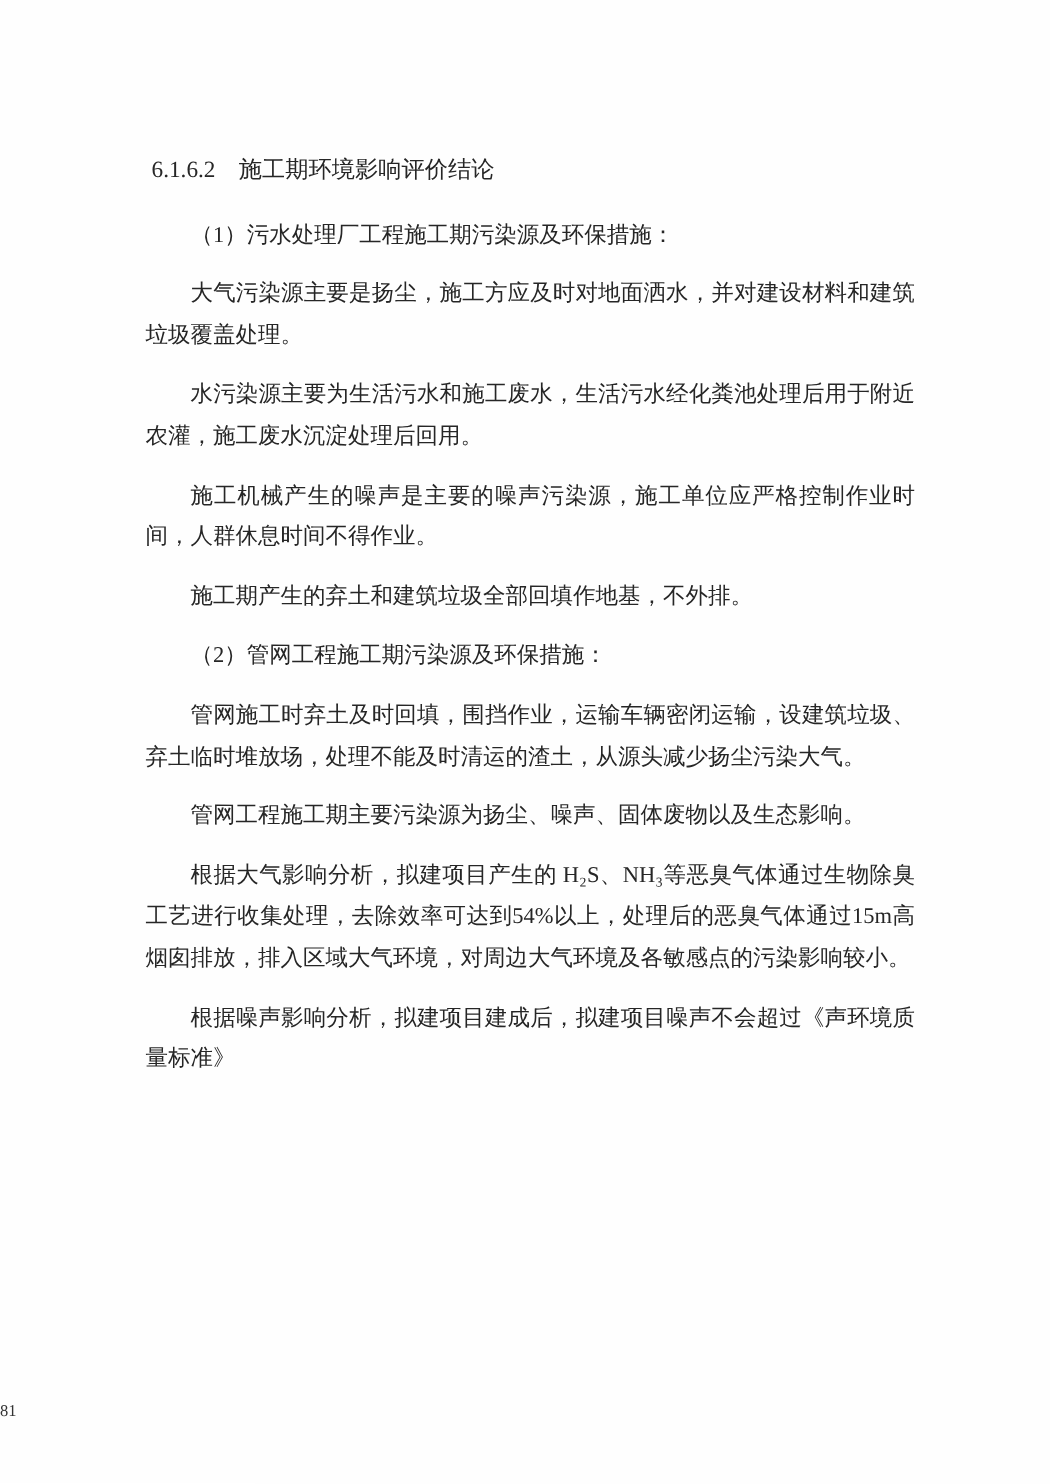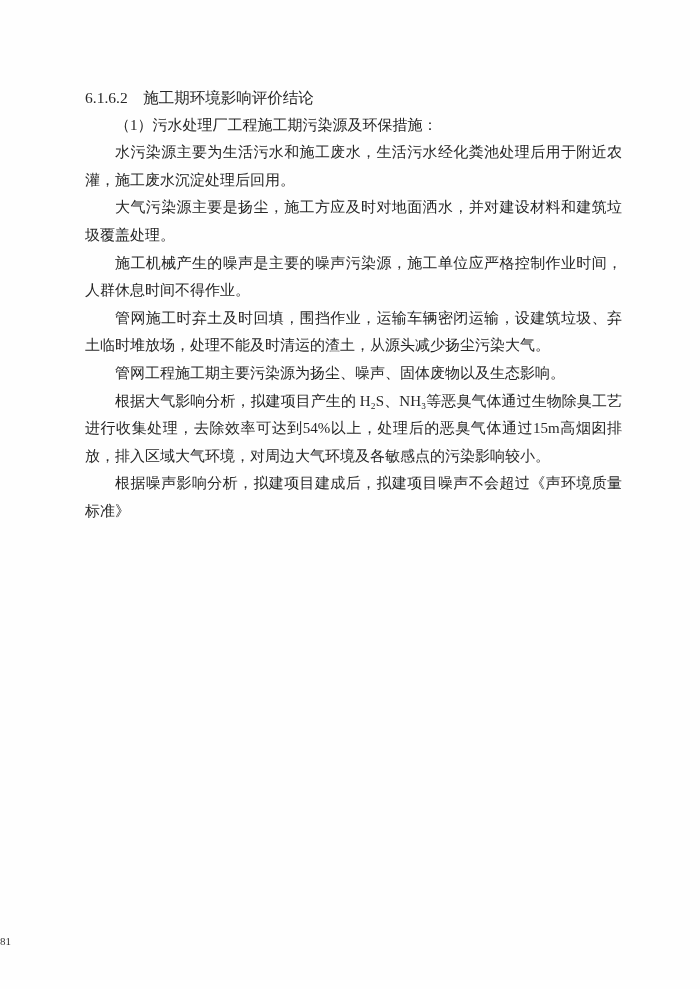--- a/index.html
+++ b/index.html
@@ -20,29 +20,29 @@
     position: absolute;
     left: 85px;
     top: 84px;
     width: 537px;
     font-size: 15px;
     line-height: 27.6px;
     text-align: justify;
     overflow-wrap: break-word;
   }
   .heading {
-    margin: 0;
+    margin: 16px;
     padding: 0;
     font-size: 15.5px;
     font-weight: normal;
     text-align: left;
     white-space: pre-wrap;
   }
   .para {
-    margin: 0;
+    margin: 12px;
     padding: 0;
     text-indent: 2em;
   }
   .footer {
     position: absolute;
     left: 0;
     bottom: 40px;
     width: 100%;
     text-align: left;
   }
@@ -52,23 +52,25 @@
     font-family: "Liberation Serif", "DejaVu Serif", serif;
   }
 </style>
 </head>
 <body>
 
 <div class="page">
   <div class="content">
     <h3 class="heading">6.1.6.2　施工期环境影响评价结论</h3>
     <p class="para">（1）污水处理厂工程施工期污染源及环保措施：</p>
+    <p class="para">大气污染源主要是扬尘，施工方应及时对地面洒水，并对建设材料和建筑垃圾覆盖处理。</p>
     <p class="para">水污染源主要为生活污水和施工废水，生活污水经化粪池处理后用于附近农灌，施工废水沉淀处理后回用。</p>
-    <p class="para">大气污染源主要是扬尘，施工方应及时对地面洒水，并对建设材料和建筑垃圾覆盖处理。</p>
     <p class="para">施工机械产生的噪声是主要的噪声污染源，施工单位应严格控制作业时间，人群休息时间不得作业。</p>
+    <p class="para">施工期产生的弃土和建筑垃圾全部回填作地基，不外排。</p>
+    <p class="para">（2）管网工程施工期污染源及环保措施：</p>
     <p class="para">管网施工时弃土及时回填，围挡作业，运输车辆密闭运输，设建筑垃圾、弃土临时堆放场，处理不能及时清运的渣土，从源头减少扬尘污染大气。</p>
     <p class="para">管网工程施工期主要污染源为扬尘、噪声、固体废物以及生态影响。</p>
     <p class="para">根据大气影响分析，拟建项目产生的 H₂S、NH₃等恶臭气体通过生物除臭工艺进行收集处理，去除效率可达到54%以上，处理后的恶臭气体通过15m高烟囱排放，排入区域大气环境，对周边大气环境及各敏感点的污染影响较小。</p>
     <p class="para">根据噪声影响分析，拟建项目建成后，拟建项目噪声不会超过《声环境质量标准》</p>
   </div>
   <div class="footer">
     <span class="pagenum">81</span>
   </div>
 </div>
 

